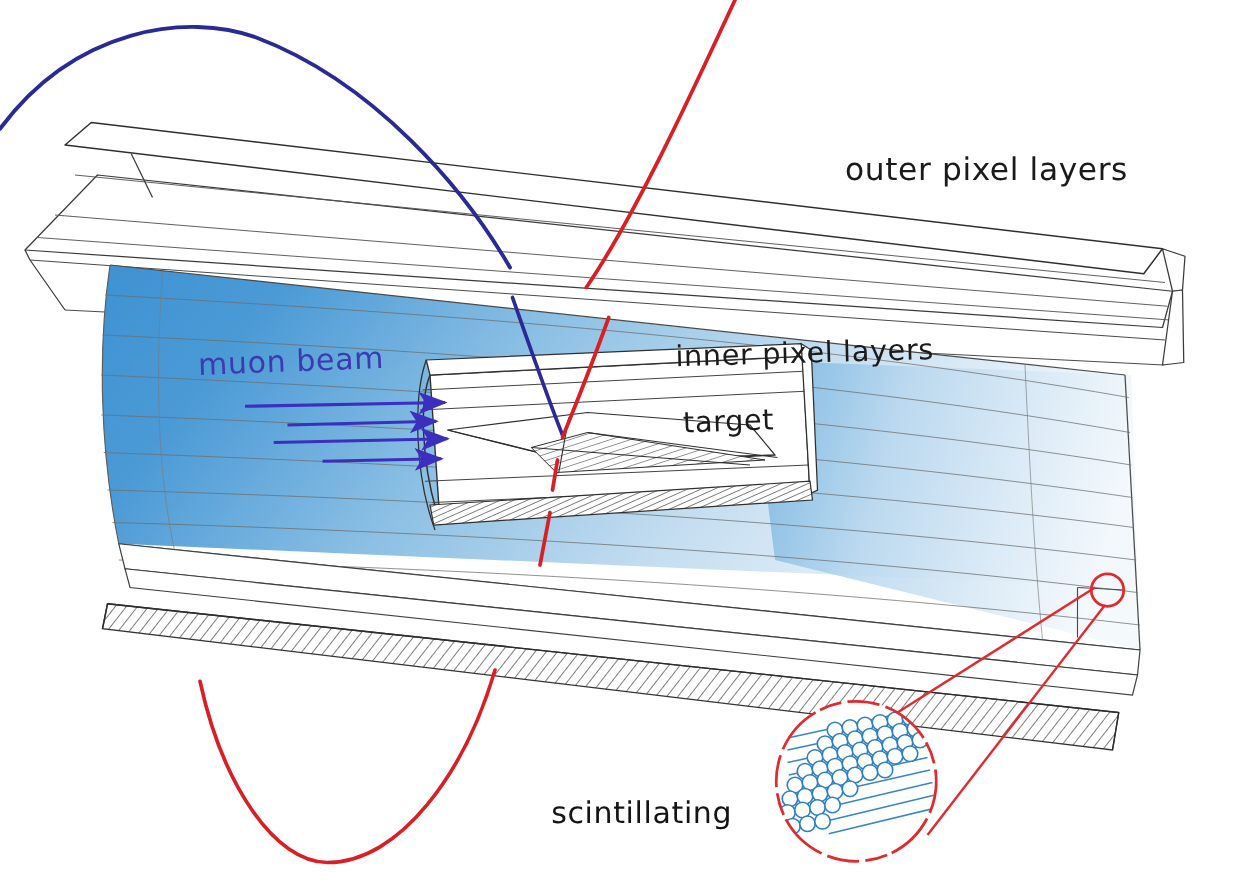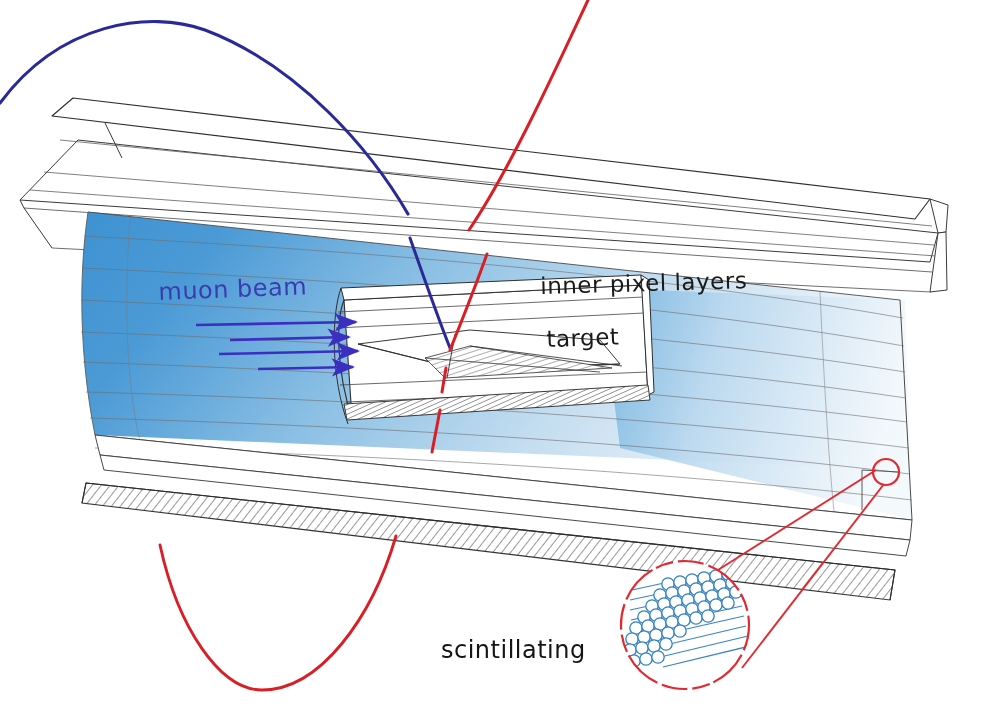--- a/index.html
+++ b/index.html
@@ -307,20 +307,21 @@
             <circle cx="658" cy="657" r="6.2"></circle>
           </g>
         </g>
       </g>
 
       <circle cx="685" cy="625" r="64" fill="none" stroke="#e02a30" stroke-width="2.2" stroke-dasharray="26 5 40 4 18 5"></circle>
     </g>
 
   </svg>
 
+  <div class="lbl" id="label-outer-pixel-layers">outer pixel layers</div>
 
   <div class="lbl" id="label-inner-pixel-layers">inner pixel layers</div>
 
   <div class="lbl" id="label-target">target</div>
 
   <div class="lbl" id="label-muon-beam">muon beam</div>
 
   <div class="lbl" id="label-scint">
     <div>scintillating</div>
     

